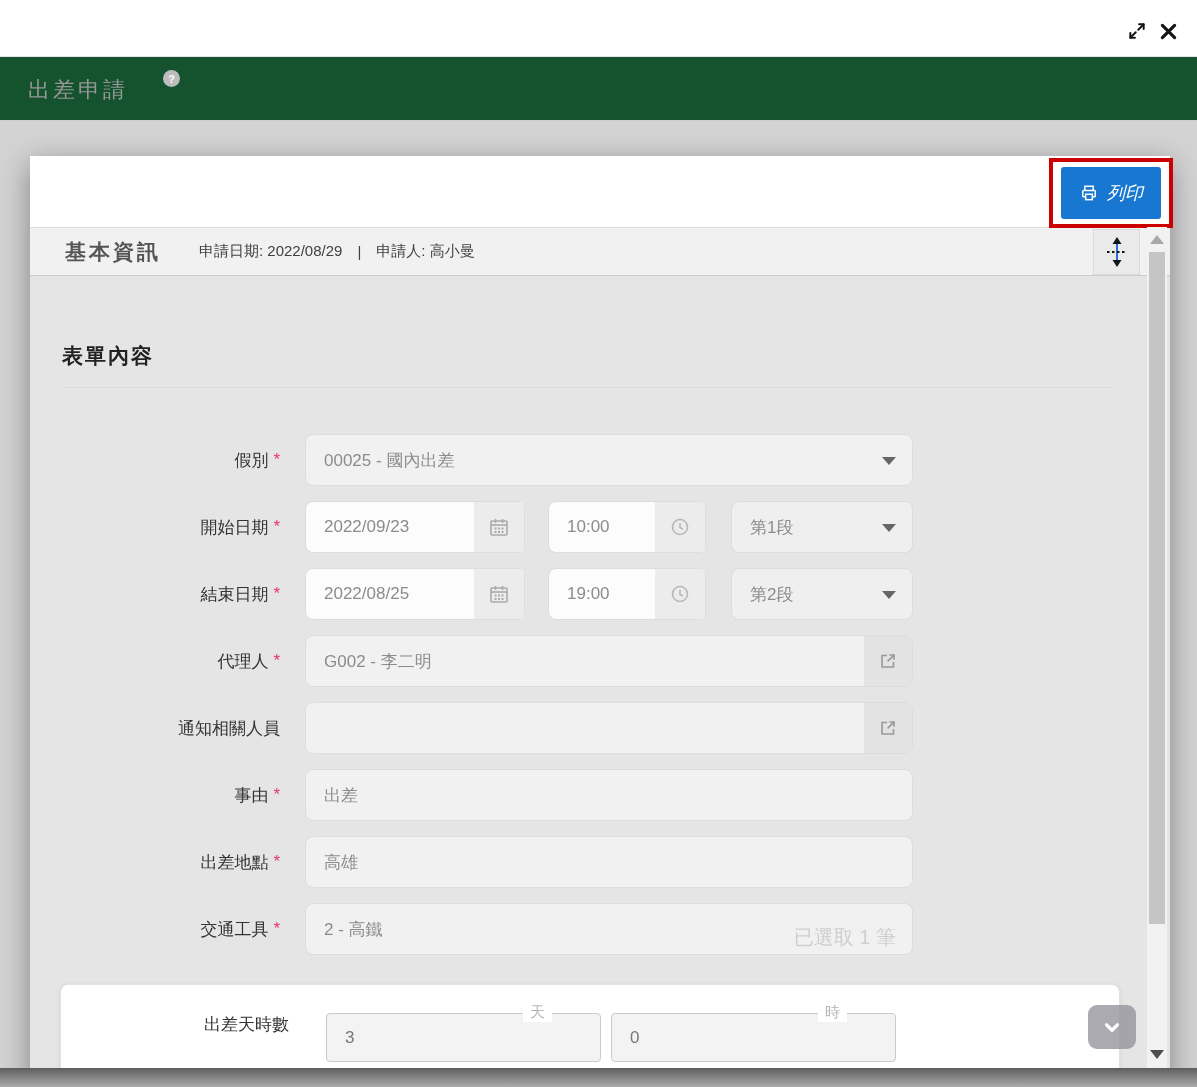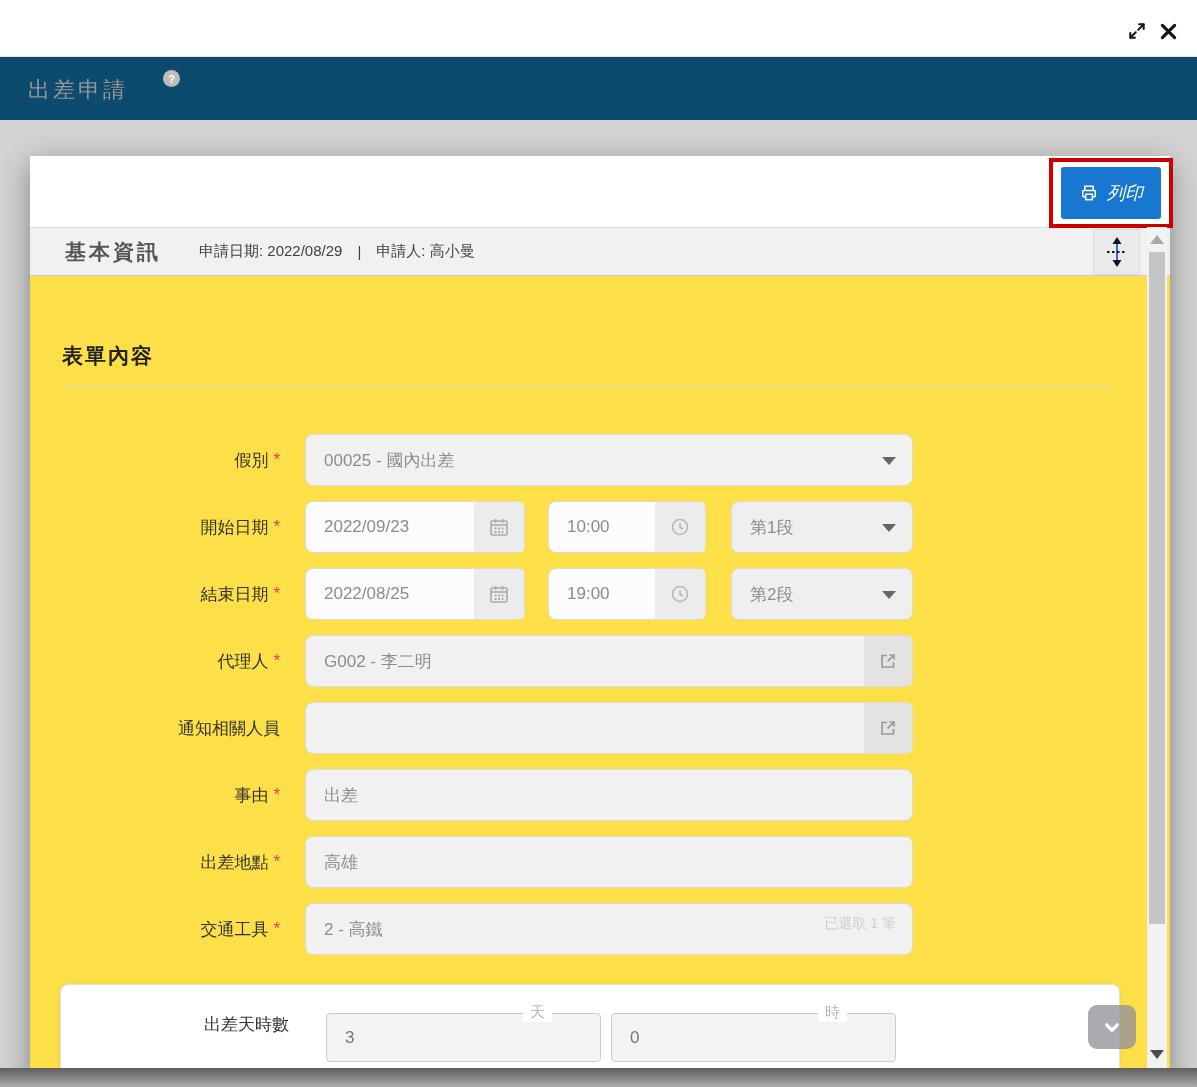--- a/index.html
+++ b/index.html
@@ -7,42 +7,42 @@
   body {
     position:relative;
     font-family:"Liberation Sans","DejaVu Sans",sans-serif;
     background:#d3d3d3;
   }
   
   .topbar { position:absolute; top:0; left:0; right:0; height:57px; background:#fff; border-bottom:1px solid #e6e6e6; }
   .topbar-icons { position:absolute; right:18px; top:20px; display:flex; gap:9px; align-items:center; }
   .tb-icon { width:22px; height:22px; cursor:pointer; display:flex; align-items:center; justify-content:center; }
   
-  .titlebar { position:absolute; top:57px; left:0; right:0; height:64px; background:#0c4a6e; border-bottom:1px solid #cdcdcd;text-align:right; }
+  .titlebar { position:absolute; top:57px; left:0; right:0; height:64px; background:#14532d; border-bottom:1px solid #cdcdcd;text-align:right; }
   .page-title { position:absolute; left:28px; top:18px; font-size:22px; color:#979797; letter-spacing:3px; }
   .help-badge { position:absolute; left:163px; top:13px; width:17px; height:17px; border-radius:50%;
     background:#bdbdbd; color:#fff; font-size:11px; font-weight:bold;
     display:flex; align-items:center; justify-content:center; cursor:pointer; }
   
   .modal { position:absolute; left:30px; top:156px; width:1140px; height:931px; background:#fff;
     box-shadow:0 8px 28px rgba(0,0,0,.38); }
   .modal-toolbar { position:relative; height:71px; background:#fff; }
   .print-annotation { position:absolute; left:1019px; top:2px; width:124px; height:70px;
     border:4px solid #cc0000; display:flex; align-items:center; justify-content:center; z-index:30; }
   .print-button { width:100px; height:52px; background:#1877d0; border:none; border-radius:3px;
     color:#fff; font-size:18px; display:flex; align-items:center; justify-content:center; gap:8px; cursor:pointer;font-style:italic; }
   
   .panel-header { position:absolute; top:71px; left:0; right:0; height:49px; background:#f1f1f1;
     border-top:1px solid #ddd; border-bottom:1px solid #ccc; display:flex; align-items:center; }
   .panel-title { margin-left:35px; font-size:21px; font-weight:bold; color:#555; letter-spacing:3px; }
   .panel-meta { margin-left:38px; font-size:15px; color:#404040; display:flex; gap:15px; align-items:center; }
   .resize-btn { position:absolute; right:30px; top:1px; width:47px; height:46px; background:#eaeaea;
     border:1px solid #dcdcdc; display:flex; align-items:center; justify-content:center; cursor:pointer; }
   
-  .content { position:absolute; top:120px; left:0; right:0; bottom:0; background:#fde047; }
+  .content { position:absolute; top:120px; left:0; right:0; bottom:0; background:#e5e5e5; }
   .section-heading { position:absolute; left:32px; top:66px; font-size:21px; font-weight:bold; color:#222; letter-spacing:2px; }
   .section-hr { position:absolute; left:32px; right:55px; top:111px; height:1px; background:#ddd; }
   .rows { position:absolute; top:158px; left:0; right:0; }
   .form-row { position:relative; height:52px; margin-bottom:15px; }
   .row-label { position:absolute; left:0; top:0; width:250px; height:52px; display:flex;
     align-items:center; justify-content:flex-end; font-size:17px; color:#333; }
   .req { color:#e8336e; margin-left:5px; font-size:17px; }
   .field { position:absolute; top:0; height:52px; border:1px solid #dcdcdc; border-radius:8px;
     background:#f1f1f1; font-size:17px; color:#8c8c8c; display:flex; align-items:center; }
   .field .value { padding-left:18px; white-space:nowrap; }
@@ -50,21 +50,21 @@
   .field-white { background:#fcfcfc; }
   .field-date { left:275px; width:220px; }
   .field-time { left:518px; width:158px; }
   .field-seg  { left:701px; width:182px; background:#efefef; }
   .icon-box { position:absolute; right:0; top:0; bottom:0; width:50px; background:#ececec;
     border-radius:0 4px 4px 0; display:flex; align-items:center; justify-content:center; cursor:pointer; }
   .link-box { position:absolute; right:0; top:0; bottom:0; width:48px; background:#e3e3e3;
     border-radius:0 4px 4px 0; display:flex; align-items:center; justify-content:center; cursor:pointer; }
   .caret { position:absolute; right:16px; top:22px; width:0; height:0;
     border-left:7px solid transparent; border-right:7px solid transparent; border-top:8px solid #666; }
-  .selected-hint { position:absolute; right:16px; bottom:21px; font-size:14px; color:#cfcfcf; }
+  .selected-hint { position:absolute; right:16px; bottom:3px; font-size:20px; color:#cfcfcf; }
   
   .duration-card { position:absolute; left:30px; top:708px; width:1060px; height:120px; background:#fff;
     border:1px solid #e2e2e2; border-radius:8px; box-shadow:0 1px 5px rgba(0,0,0,.08); }
   .duration-label { position:absolute; left:0; top:28px; width:228px; height:49px; display:flex;
     align-items:flex-start; justify-content:flex-end; font-size:17px; color:#333; }
   .dur-field { position:absolute; top:28px; height:49px; background:#f3f3f3; border:1px solid #cbcbcb;
     border-radius:4px; font-size:17px; color:#777; display:flex; align-items:center; }
   .dur-field .value { padding-left:18px; }
   .dur-1 { left:265px; width:275px; }
   .dur-2 { left:550px; width:285px; }

